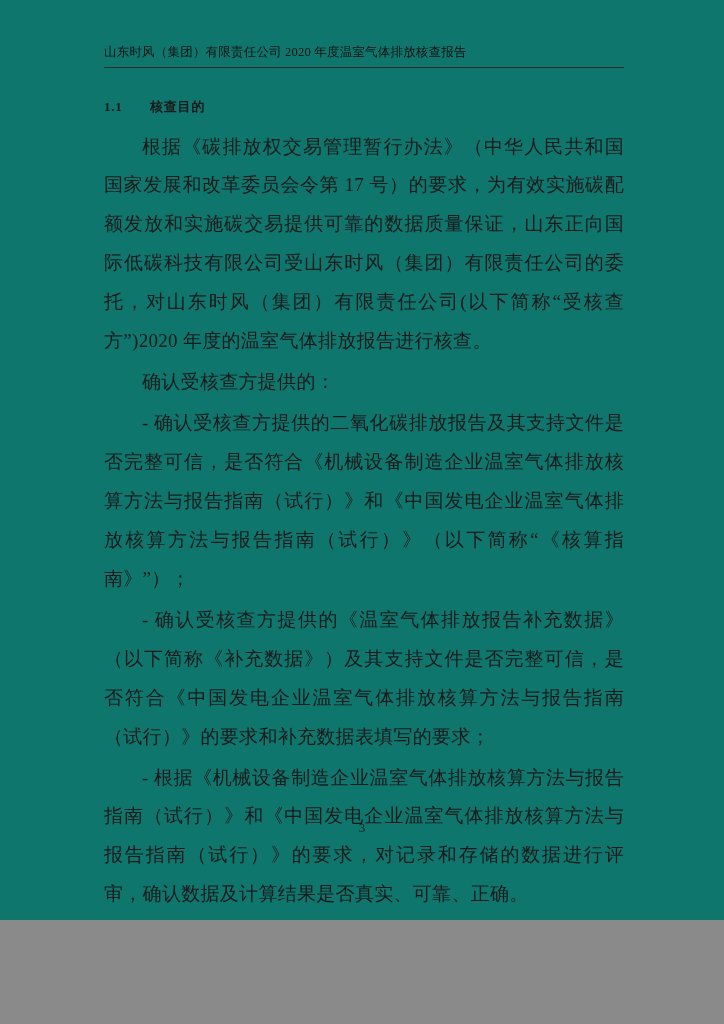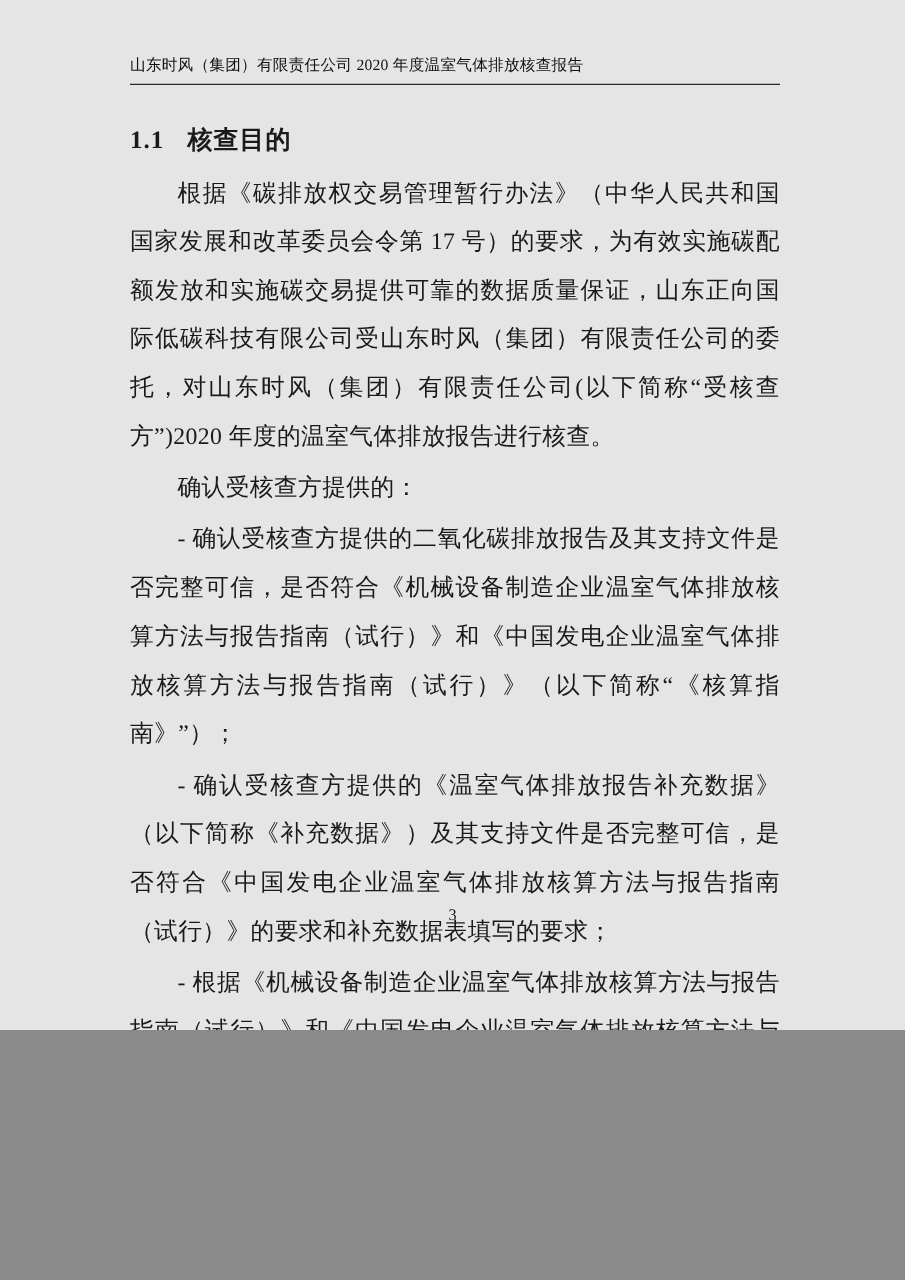--- a/index.html
+++ b/index.html
@@ -2,22 +2,22 @@
 <html><head>
 <meta charset="utf-8">
 <style>
   html, body {
     margin: 0;
     padding: 0;
     background: #8a8a8a;
   }
   .page {
     width: 724px;
-    height: 824px;
-    background: #e5e5e5;
+    height: 920px;
+    background: #0f766e;
     position: relative;
     box-sizing: border-box;
     font-family: "Liberation Serif", "DejaVu Serif", serif;
     color: #1a1a1a;
     overflow: hidden;
   }
   .page-inner {
     position: absolute;
     left: 104px;
     right: 100px;
@@ -41,21 +41,21 @@
     font-weight: bold;
     margin: 0 0 20px 0;
     letter-spacing: 1px;
     font-family: "Liberation Serif", "DejaVu Serif", serif;
   }
   h1.section .num {
     display: inline-block;
     min-width: 34px;
   }
   h2.subsection {
-    font-size: 20px;
+    font-size: 13px;
     font-weight: bold;
     margin: 18px 0 12px 0;
     letter-spacing: 0.8px;
     font-family: "Liberation Serif", "DejaVu Serif", serif;
   }
   h2.subsection .num {
     display: inline-block;
     min-width: 46px;
   }
   p.para {

